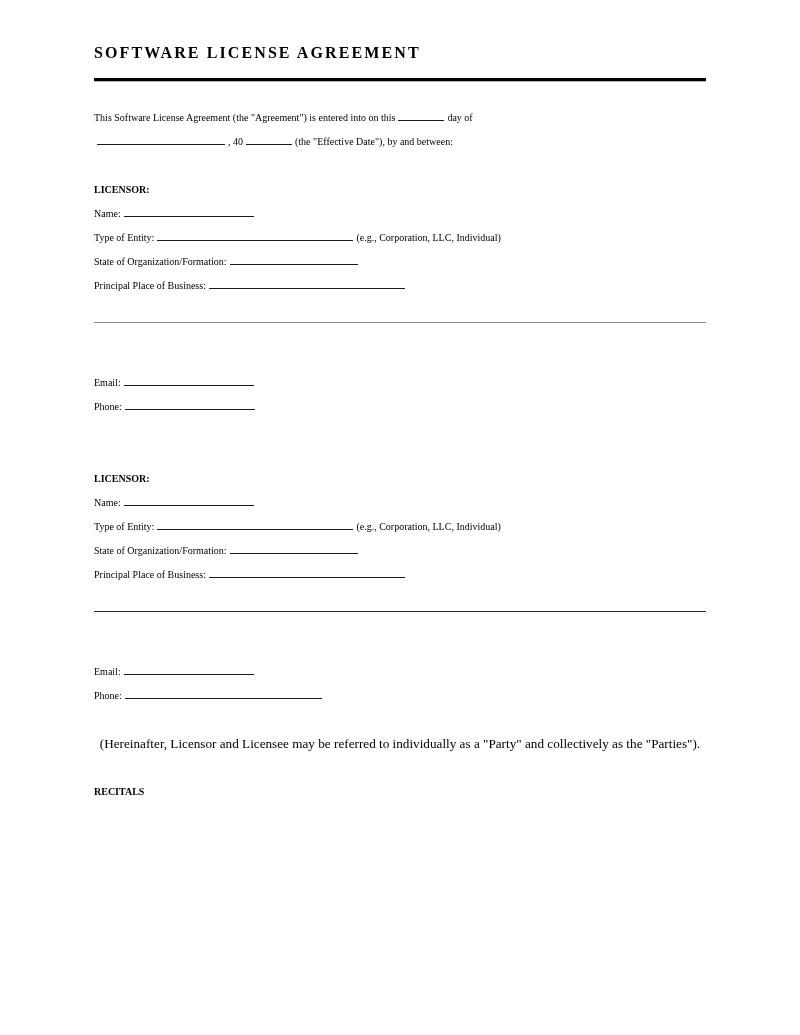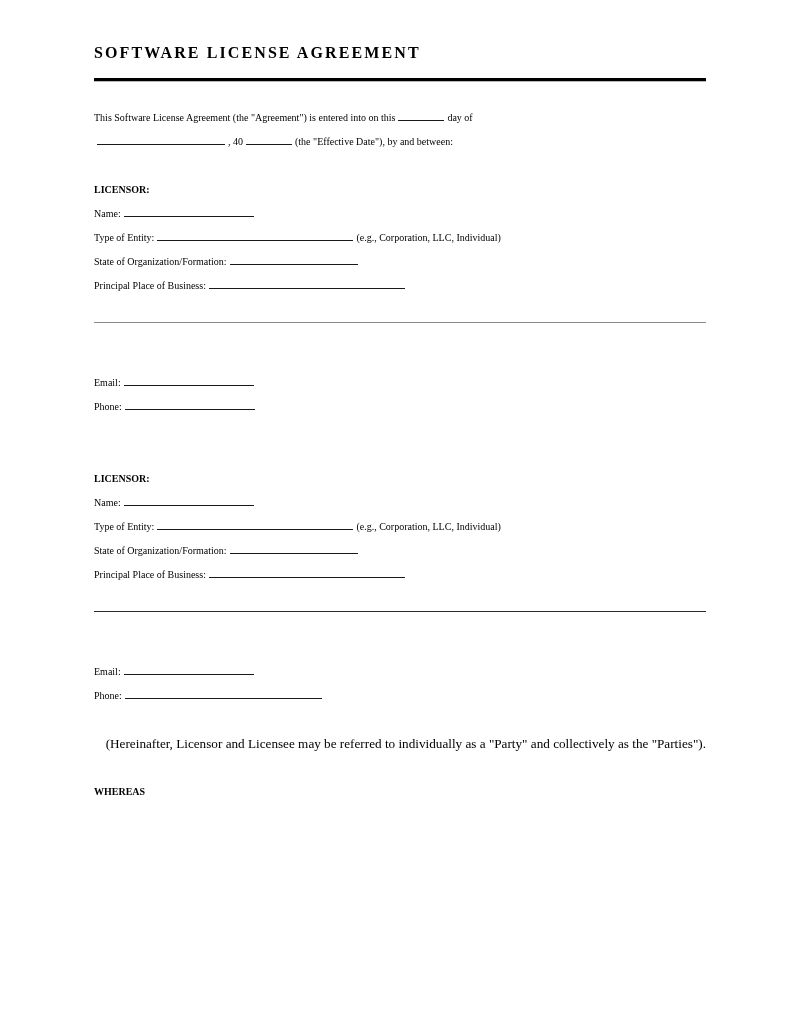--- a/index.html
+++ b/index.html
@@ -44,21 +44,21 @@
     height: 3px;
     background: #000000;
     border-bottom: 1px solid #b8b8b8;
   }
 
   
   .para {
     font-size: 13.2px;
     line-height: 24px;
     margin: 0;
-    text-align: right;
+    text-align: center;
   }
   .line {
     font-size: 10px;
     line-height: 24px;
     white-space: nowrap;
   }
   .bold {
     font-weight: bold;
   }
   .spacer-24 { height: 24px; }
@@ -167,19 +167,19 @@
     <div class="line">
       <span>Phone:</span><span class="blank w-xl"></span>
     </div>
 
     <div class="spacer-24"></div>
 
     <p class="para">(Hereinafter, Licensor and Licensee may be referred to individually as a "Party" and collectively as the "Parties").</p>
 
     <div class="spacer-24"></div>
 
-    <div class="line bold">WHEREAS</div>
+    <div class="line bold">RECITALS</div>
 
     <div class="spacer-24"></div>
 
 
   </div>
 </div>
 
 </body></html>

